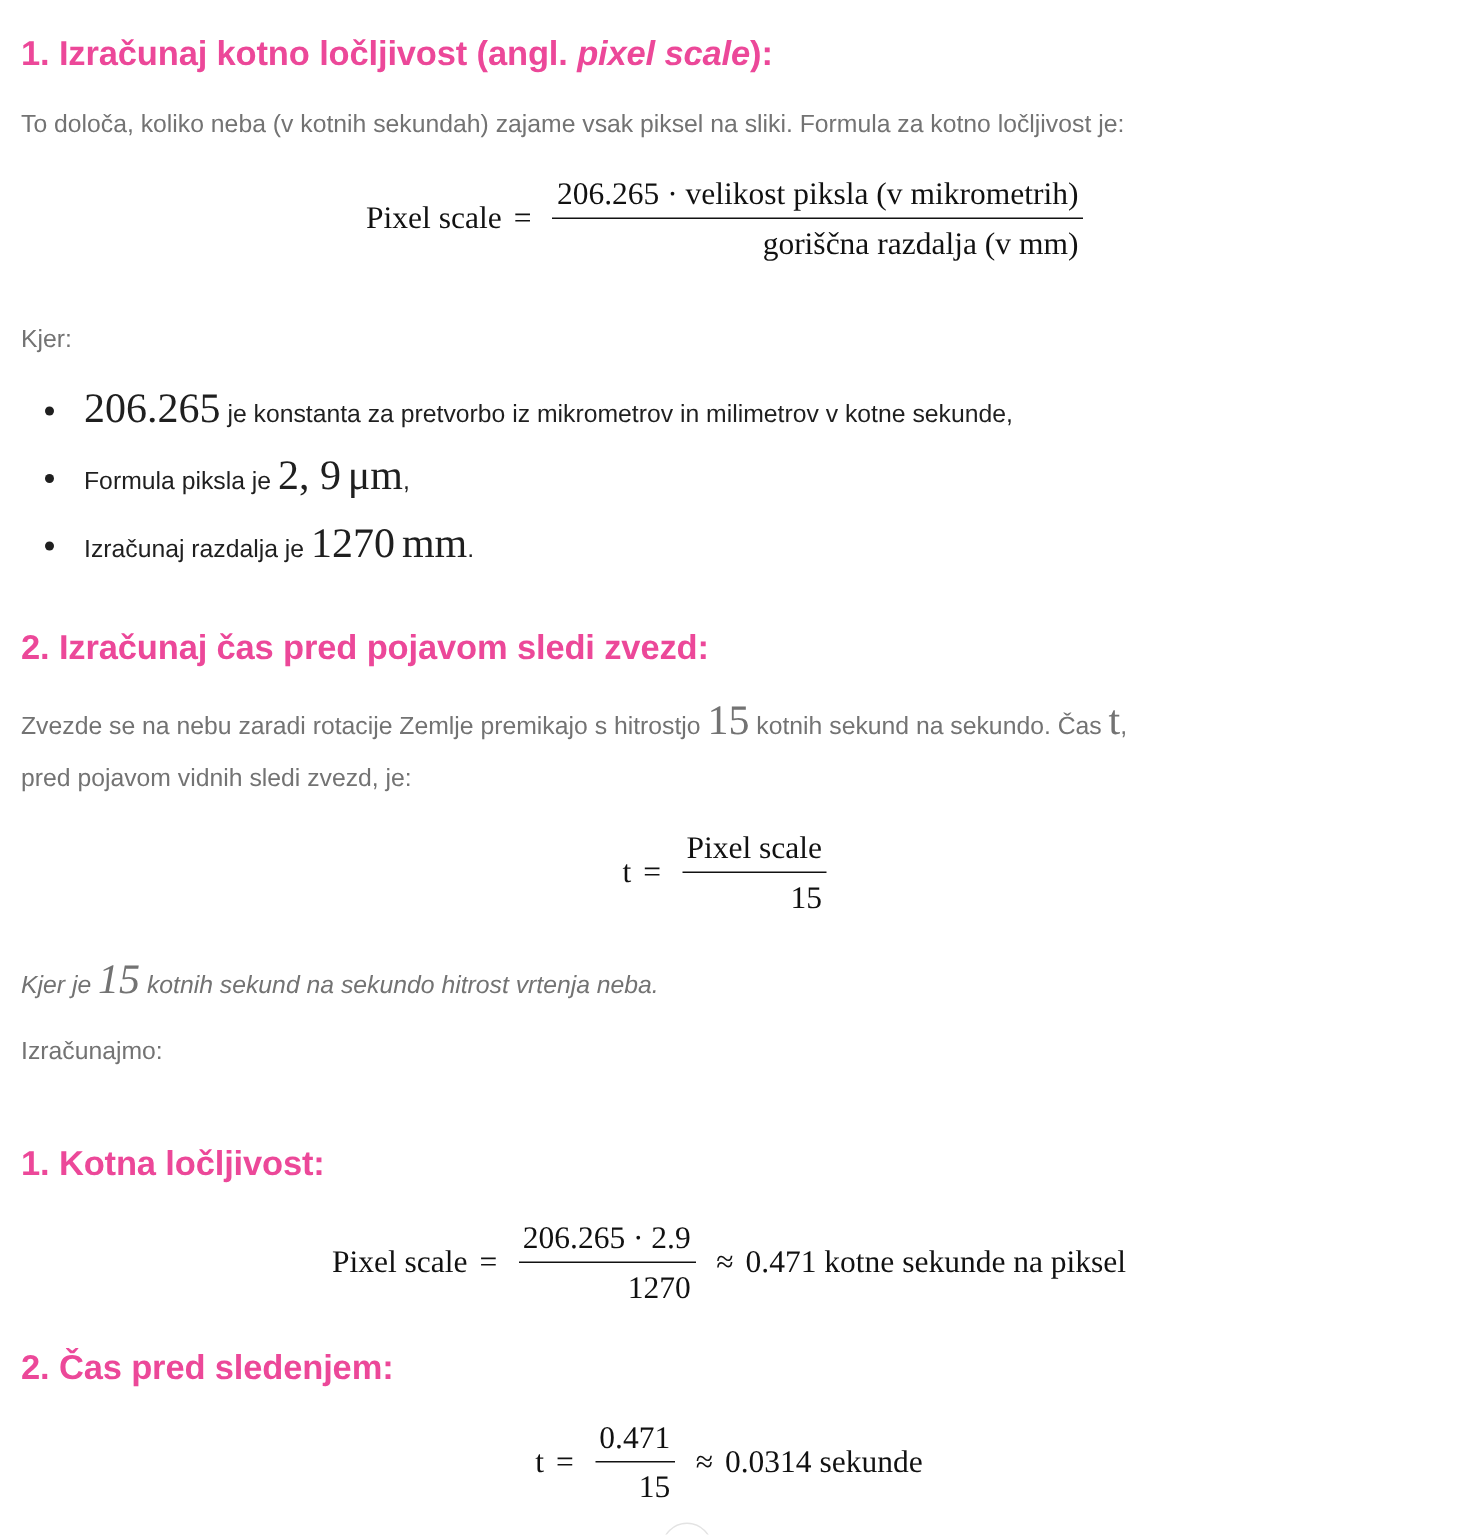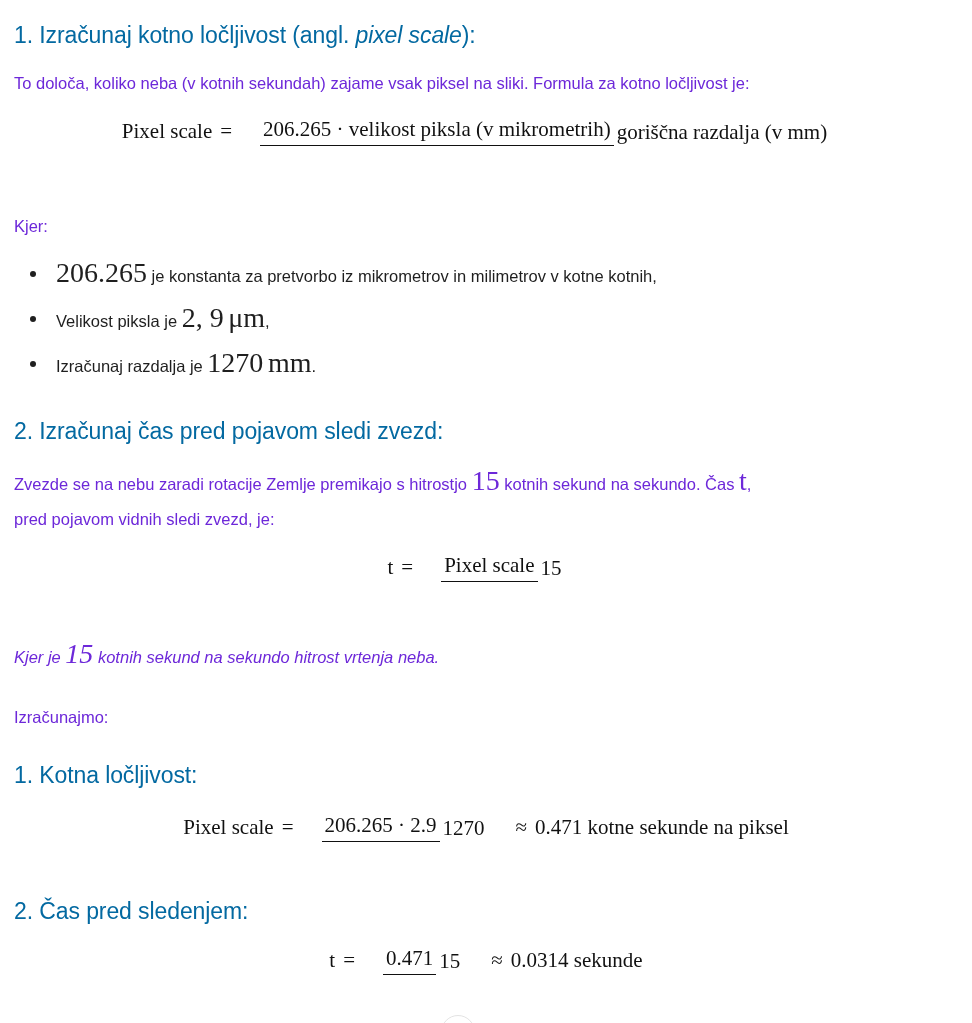--- a/index.html
+++ b/index.html
@@ -3,34 +3,34 @@
 <meta charset="utf-8">
 <style>
   html, body { margin: 0; padding: 0; background: #ffffff; }
   body {
     width: 972px; height: 1023px; overflow: hidden; position: relative;
     font-family: "Liberation Sans", sans-serif; color: #0d0d0d;
   }
   .content { position: absolute; left: 14px; top: 0; width: 944px; }
   h3 {
     font-family: "Liberation Sans", sans-serif;
-    font-weight: 400; font-size: 23px; margin: 0; position: absolute; left: 0;
-    color: #0369a1; letter-spacing: -0.1px;
+    font-weight: 700; font-size: 23px; margin: 0; position: absolute; left: 0;
+    color: #ec4899; letter-spacing: -0.1px;
   }
   p {
     margin: 0; position: absolute; left: 0; font-size: 16.5px; line-height: 30px;
-    color: #6d28d9;
+    color: #737373;
   }
   .math { font-family: "Liberation Serif", "DejaVu Serif", serif; font-size: 21px; color: #111; }
   .math-inline { font-family: "Liberation Serif", "DejaVu Serif", serif; font-size: 28px; }
   .mi { }
   .display {
     position: absolute; left: 0; width: 944px; display: flex; justify-content: center; align-items: center;
   }
-  .frac { display: inline-flex; flex-direction: row; align-items: flex-start; vertical-align: middle; margin: 0 20px; }
+  .frac { display: inline-flex; flex-direction: column; align-items: flex-end; vertical-align: middle; margin: 0 6px; }
   .frac .num { padding: 0 3px 3px 3px; border-bottom: 1.3px solid #111; line-height: 26px; }
   .frac .den { padding: 3px 3px 0 3px; line-height: 26px; }
   .op { margin: 0 8px; }
   ul { position: absolute; left: 0; margin: 0; padding: 0; list-style: none; }
   ul li { position: relative; padding-left: 42px; font-size: 16.5px; color: #1f1f1f; height: 45px; line-height: 30px; }
   ul li::before {
     content: ""; position: absolute; left: 16px; top: 13px; width: 6px; height: 6px; border-radius: 50%; background: #1f1f1f;
   }
   .scroll-btn {
     position: absolute; left: 441px; top: 1015px; width: 32px; height: 32px; border-radius: 50%;
@@ -54,24 +54,24 @@
     <span class="frac">
       <span class="num">206.265 · velikost piksla (v mikrometrih)</span>
       <span class="den">goriščna razdalja (v mm)</span>
     </span>
   </div>
 
   <p style="top:211px;">Kjer:</p>
 
   <ul style="top:258px;">
     <li>
-      <span class="math-inline">206.265</span><span> je konstanta za pretvorbo iz mikrometrov in milimetrov v kotne kotnih,</span>
+      <span class="math-inline">206.265</span><span> je konstanta za pretvorbo iz mikrometrov in milimetrov v kotne sekunde,</span>
     </li>
     <li>
-      <span>Velikost piksla je </span><span class="math-inline">2, 9</span>&nbsp;<span class="math-inline mi">μm</span><span>,</span>
+      <span>Formula piksla je </span><span class="math-inline">2, 9</span>&nbsp;<span class="math-inline mi">μm</span><span>,</span>
     </li>
     <li>
       <span>Izračunaj razdalja je </span><span class="math-inline">1270</span>&nbsp;<span class="math-inline mi">mm</span><span>.</span>
     </li>
   </ul>
 
   <h3 style="top:418px;">2. Izračunaj čas pred pojavom sledi zvezd:</h3>
 
   <p style="top:466px;">
     <span>Zvezde se na nebu zaradi rotacije Zemlje premikajo s hitrostjo </span><span class="math-inline">15</span><span> kotnih sekund na sekundo. Čas </span><span class="math-inline mi">t</span><span>,</span>
@@ -84,21 +84,21 @@
     <span class="frac">
       <span class="num">Pixel scale</span>
       <span class="den">15</span>
     </span>
   </div>
 
   <p style="top:639px;font-style:italic;">
     <span>Kjer je </span><span class="math-inline">15</span><span> kotnih sekund na sekundo hitrost vrtenja neba.</span>
   </p>
 
-  <p style="top:702px;">Izračunajmo:</p>
+  <p style="top:686px;">Izračunajmo:</p>
 
   <h3 style="top:762px;">1. Kotna ločljivost:</h3>
 
   <div class="display math" style="top:812px;">
     <span>Pixel scale</span>
     <span class="op">=</span>
     <span class="frac">
       <span class="num">206.265 · 2.9</span>
       <span class="den">1270</span>
     </span>

